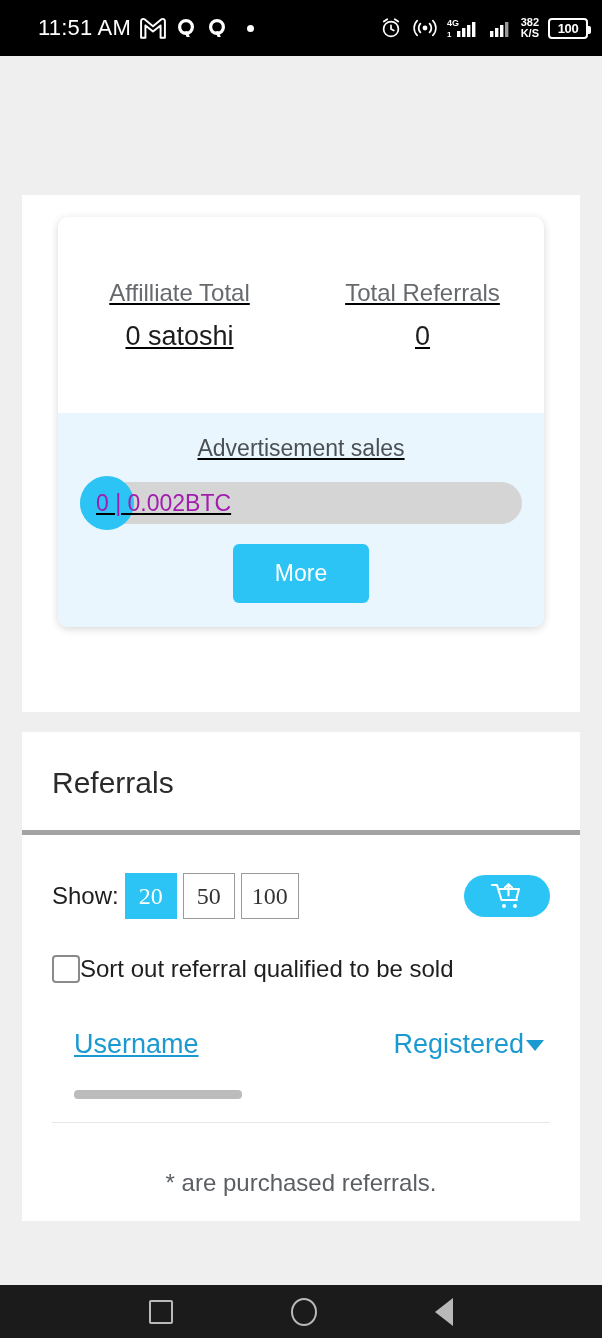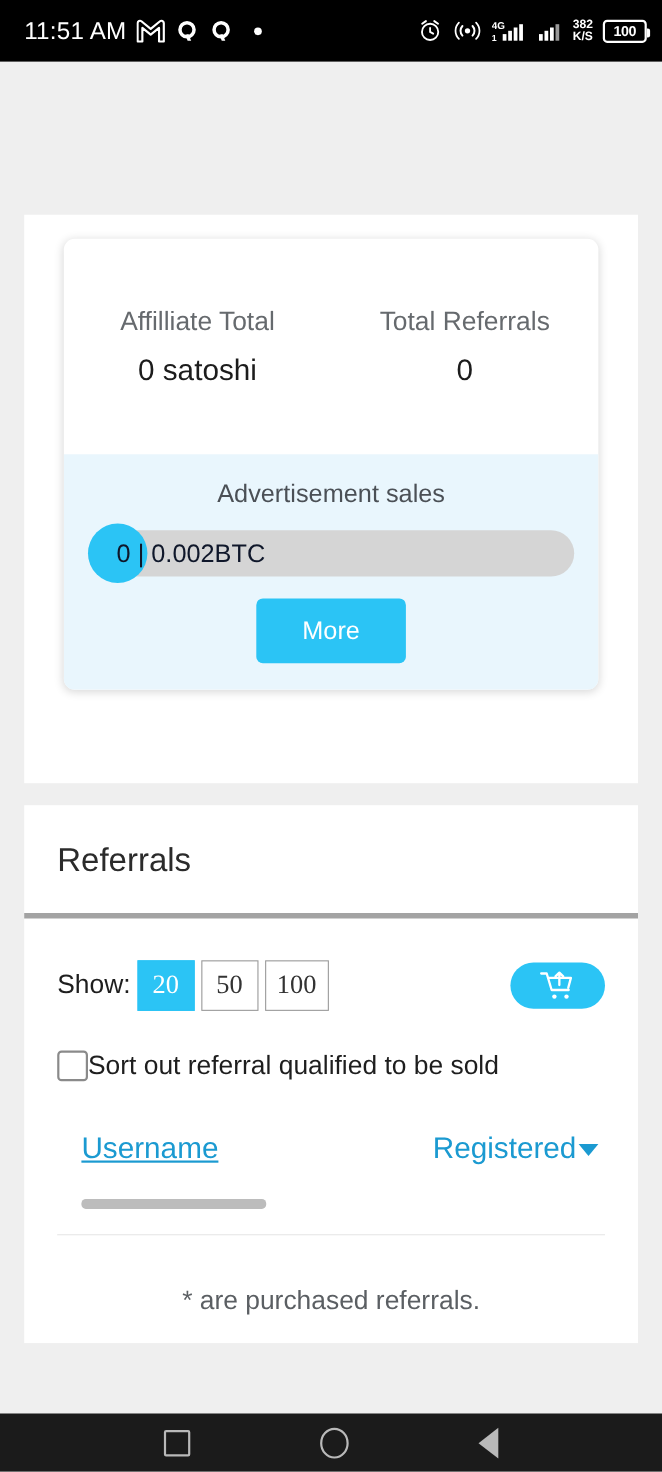--- a/index.html
+++ b/index.html
@@ -18,21 +18,21 @@
     background: #efefef;
   }
 
   
   .statusbar {
     position: absolute; top: 0; left: 0;
     width: 602px; height: 56px;
     background: #000000;
     display: flex;
     align-items: center;
-    padding: 0 14px 0 22px;
+    padding: 0 14px 0 38px;
   }
   .sb-left { display: flex; align-items: center; gap: 9px; }
   .sb-time {
     color: #ffffff;
     font-size: 22px;
     letter-spacing: 0.2px;
     font-family: "Liberation Sans", sans-serif;
   }
   .sb-spacer { flex: 1; }
   .sb-right { display: flex; align-items: center; gap: 9px; }
@@ -134,20 +134,21 @@
     box-sizing: border-box;
   }
 
   .card-1 { height: 517px; padding: 22px 36px 0 36px; }
 
   .inner-card {
     background: #ffffff;
     border-radius: 10px;
     box-shadow: 0 2px 9px rgba(0,0,0,0.16);
     overflow: hidden;
+    text-decoration: underline;
   }
 
   .stats-row {
     display: flex;
     padding: 62px 0 62px 0;
   }
   .stat {
     flex: 1;
     text-align: center;
   }
@@ -185,22 +186,22 @@
   .progress-knob {
     position: absolute;
     left: 0; top: -6px;
     width: 54px; height: 54px;
     background: #2bc4f5;
     border-radius: 50%;
   }
   .progress-label {
     position: relative;
     z-index: 2;
-    padding-left: 26px;
-    color: #0f172a;
+    padding-left: 16px;
+    color: #a21caf;
     font-size: 23px;
     white-space: nowrap;
   }
   .more-wrap { text-align: center; margin-top: 20px; }
   .more-btn {
     display: inline-block;
     background: #2bc4f5;
     color: #ffffff;
     border: none;
     border-radius: 6px;

